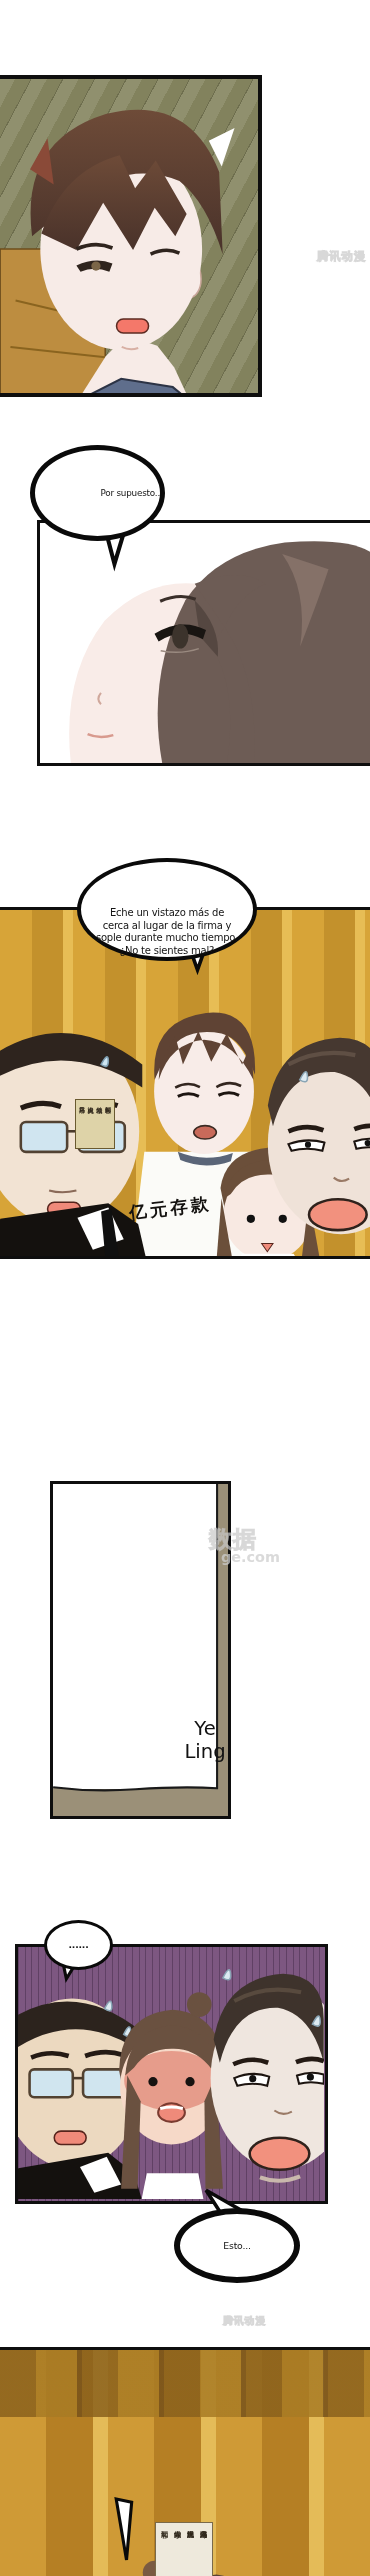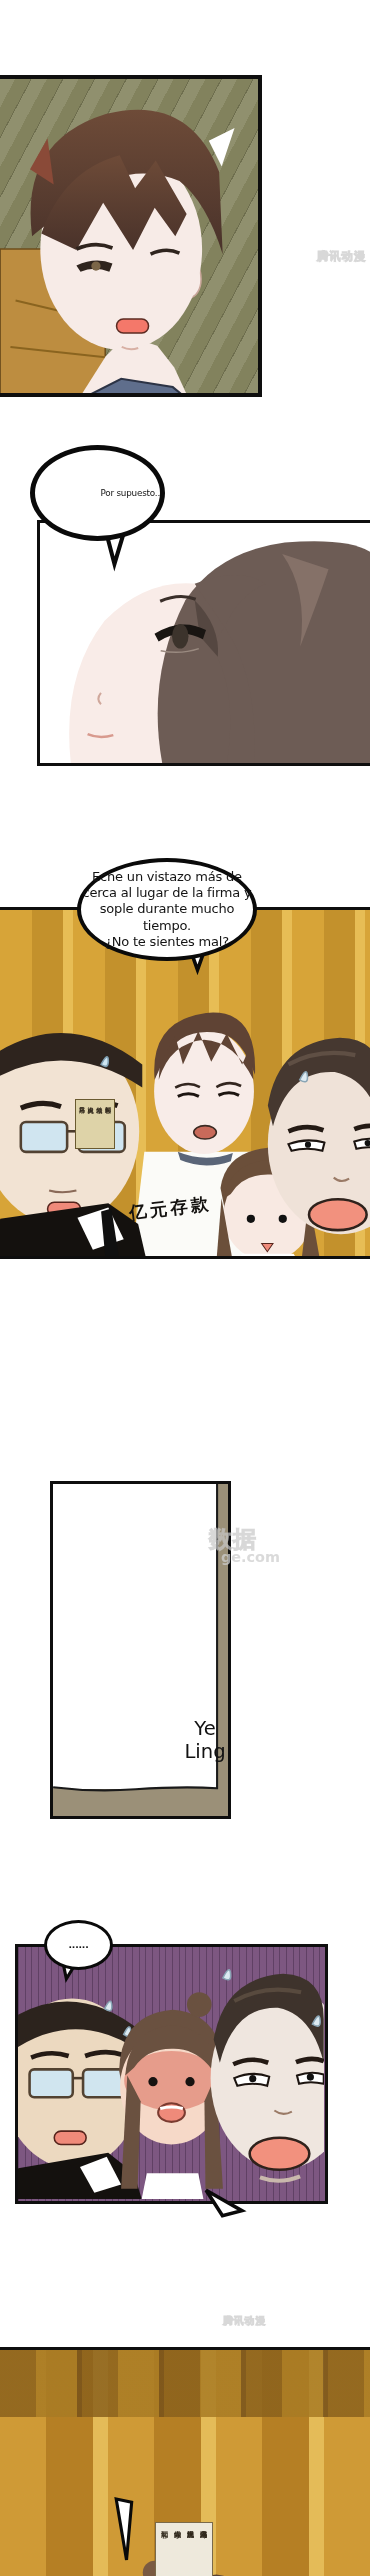--- a/index.html
+++ b/index.html
@@ -139,21 +139,21 @@
       <path d="M648,520 Q662,532 678,522" stroke="#9a7a66" stroke-width="4" fill="none"></path>
       <ellipse cx="656" cy="592" rx="56" ry="30" fill="#f2917e" stroke="#2f221c" stroke-width="5"></ellipse>
       <path d="M582,330 q14,-28 15,-6 q1,16 -15,6 Z" fill="#dceaf2" stroke="#8aa5b5" stroke-width="3"></path>
     </svg>
     <div class="calli" style="left:129px;top:286px;font-size:17.5px;letter-spacing:3.1px;transform:rotate(-7deg);">亿元存款</div>
   </div>
 
   <svg class="tailsvg" style="left:183px;top:936px;" width="29" height="36" viewBox="0 0 56 70">
     <polygon points="6,4 50,4 28,66" fill="#ffffff" stroke="#0a0a0a" stroke-width="7"></polygon>
   </svg>
-  <div class="bub" style="left:77px;top:858px;width:172px;height:95px;border:4.6px solid #0a0a0a;font-size:13px;">
+  <div class="bub" style="left:77px;top:858px;width:172px;height:95px;border:4.6px solid #0a0a0a;font-size:10px;align-items:flex-end;">
     <span>Eche un vistazo más de
 cerca al lugar de la firma y
 sople durante mucho tiempo.
 ¿No te sientes mal?</span>
   </div>
 
   <div class="panel" style="left:50px;top:1481px;width:181px;height:338px;border:3.6px solid #0e0e0e;background:#9b9078;">
     <div style="position:absolute;left:0;top:0;width:164px;height:305px;background:#fff;"></div>
     <svg width="174" height="331" viewBox="0 0 337 642" style="position:absolute;left:0;top:0;">
       <path d="M0,588 Q80,598 160,592 Q250,586 318,590 L318,0 L324,0 L324,642 L0,642 Z" fill="#9b9078"></path>
@@ -215,20 +215,23 @@
       <ellipse cx="508" cy="402" rx="58" ry="31" fill="#f2917e" stroke="#2f221c" stroke-width="5"></ellipse>
       <path d="M470,448 Q508,462 548,446" stroke="#c9b8ac" stroke-width="8" fill="none"></path>
       <path d="M398,60 q14,-28 15,-6 q1,16 -15,6 Z" fill="#dceaf2" stroke="#8aa5b5" stroke-width="3"></path>
       <path d="M572,150 q14,-28 15,-6 q1,16 -15,6 Z" fill="#dceaf2" stroke="#8aa5b5" stroke-width="3"></path>
     </svg>
   </div>
 
   <svg class="tailsvg" style="left:202px;top:2188px;z-index:7;" width="44" height="30" viewBox="0 0 86 58">
     <polygon points="8,4 78,44 40,54" fill="#ffffff" stroke="#0a0a0a" stroke-width="7"></polygon>
   </svg>
+  <div class="bub" style="left:174px;top:2208px;width:114px;height:63px;border:6.2px solid #0a0a0a;font-size:9.3px;z-index:8;">
+    <span>Esto...</span>
+  </div>
   <div class="wm" style="left:223px;top:2315px;font-size:9.8px;">腾讯动漫</div>
 
   <div class="panel" style="left:0;top:2347px;width:371px;height:441px;border:3.6px solid #0e0e0e;border-left:none;border-right:none;
               background:repeating-linear-gradient(90deg,#cf9a36 0 46px,#b57f24 46px 93px,#e4bb58 93px 108px);">
     <div style="position:absolute;left:0;top:0;width:371px;height:67px;
                 background:repeating-linear-gradient(90deg,#8a611c 0 36px,#a87b24 36px 77px,#76511a 77px 82px);opacity:.85;"></div>
     <div class="vscroll" style="left:155px;top:172px;width:58px;height:112px;background:#eee9dc;border:1.5px solid #7a6a4a;padding:2.1px;">
       <span style="font-size:7.2px;">月落乌啼霜满</span>
       <span style="font-size:7.2px;">江枫渔火对愁</span>
       <span style="font-size:7.2px;">城外寒山寺</span>

